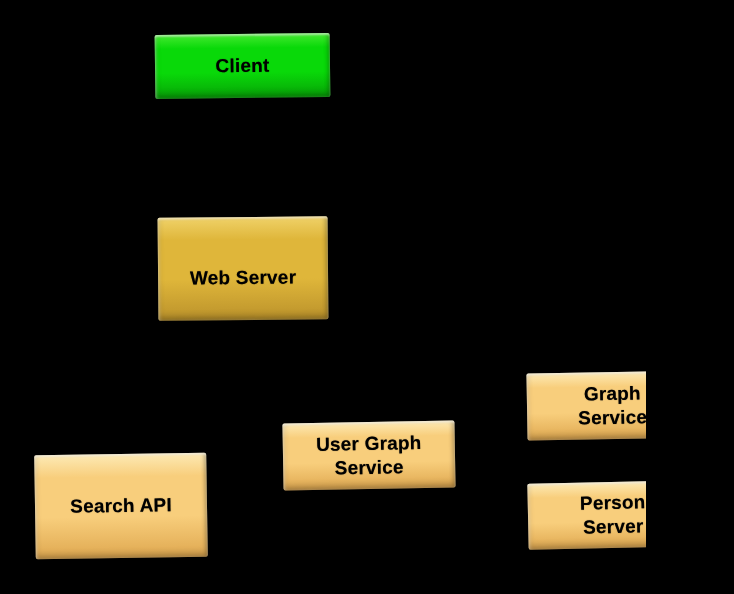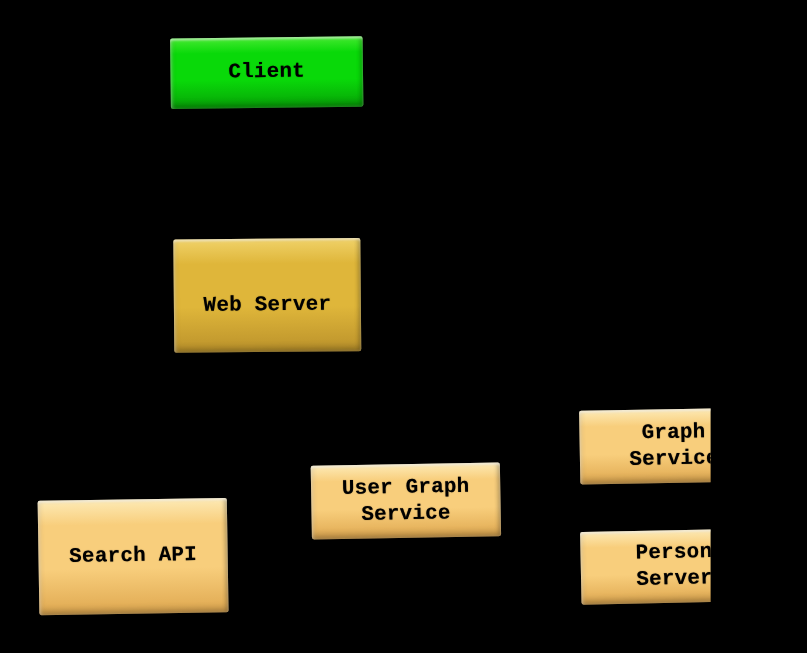--- a/index.html
+++ b/index.html
@@ -6,21 +6,21 @@
     margin: 0;
     padding: 0;
     background: #000000;
   }
   .canvas {
     position: relative;
     width: 646px;
     height: 594px;
     background: #000000;
     overflow: hidden;
-    font-family: Liberation Mono, monospace;
+    font-family: Liberation Sans, sans-serif;
   }
   .node {
     position: absolute;
     display: flex;
     align-items: center;
     justify-content: center;
     text-align: center;
     border-radius: 2px;
     background: linear-gradient(180deg, var(--hi) 0%, var(--base) 22%, var(--base) 60%, var(--lo) 100%);
     box-shadow:

